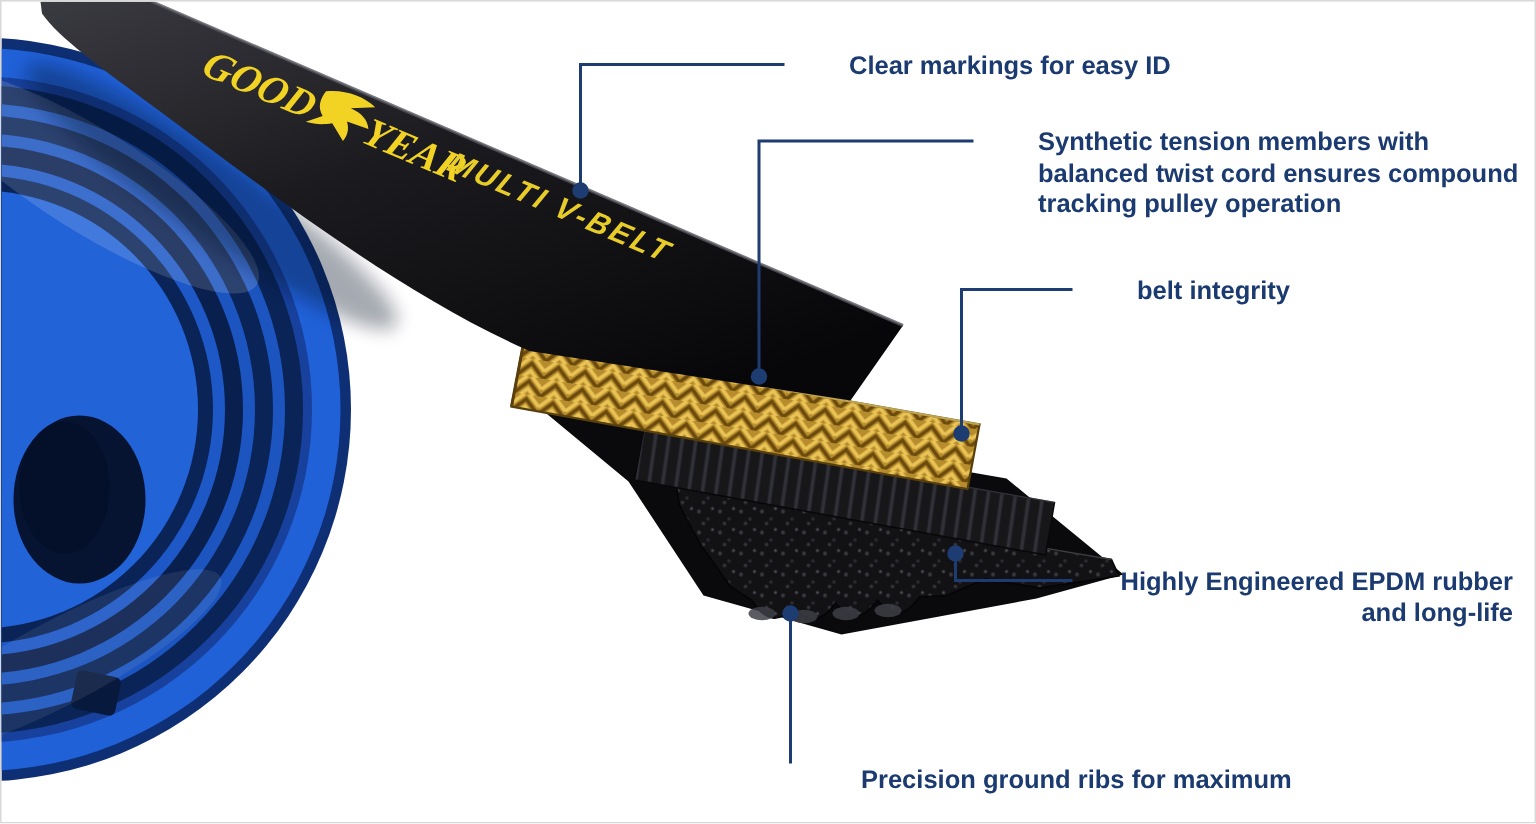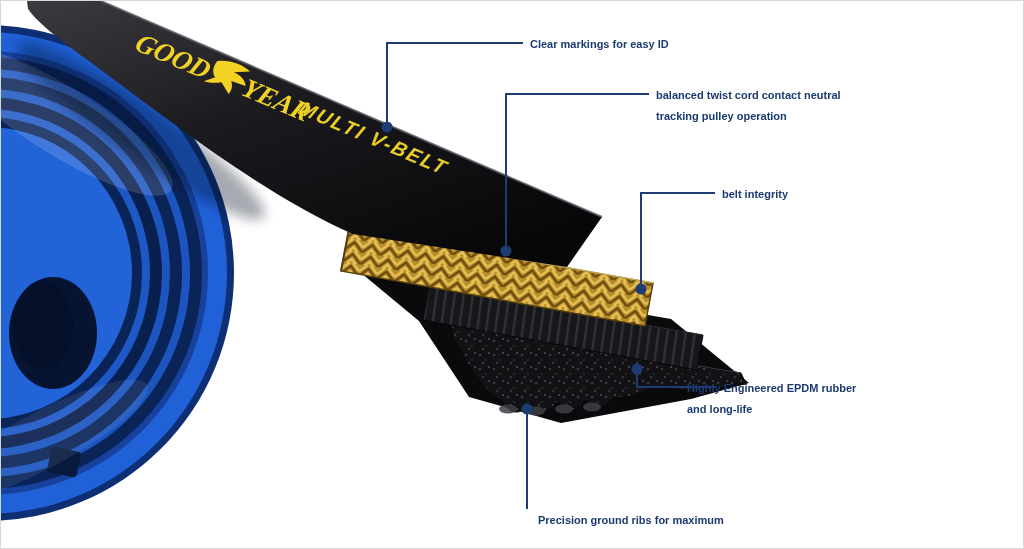--- a/index.html
+++ b/index.html
@@ -10,23 +10,24 @@
     border:1px solid #d8d8d8;
     box-sizing:border-box;
     overflow:hidden;
     font-family:"Liberation Sans",sans-serif;
   }
   .frame svg{position:absolute;left:0;top:0;}
   .callout{
     position:absolute;
     color:#1a3a70;
     font-weight:bold;
-    font-size:11px;
+    font-size:17px;
     line-height:20.5px;
     white-space:nowrap;
+    margin-left:36px;
   }
 </style>
 </head>
 <body>
 
 <div class="frame">
 
   <svg width="1024" height="549" viewBox="0 0 1024 549">
     <defs>
       <linearGradient id="slabGrad" x1="0" y1="0" x2="0.75" y2="1">
@@ -131,29 +132,30 @@
       <circle cx="636" cy="368" r="5.5"></circle>
       <circle cx="526" cy="408" r="5.5"></circle>
     </g>
   </svg>
 
   <div class="callout" style="left:529px;top:33px;">
     <div>Clear markings for easy ID</div>
   </div>
 
   <div class="callout" style="left:655px;top:84px;">
-    <div>balanced twist cord contact neutral</div>
+    <div>Synthetic tension members with</div>
+    <div>balanced twist cord ensures compound</div>
     <div>tracking pulley operation</div>
   </div>
 
   <div class="callout" style="left:721px;top:183px;">
     <div>belt integrity</div>
   </div>
 
-  <div class="callout" style="left:686px;top:377px;">
+  <div class="callout" style="left:710px;top:377px;text-align:right;">
     <div>Highly Engineered EPDM rubber</div>
     <div>and long-life</div>
   </div>
 
   <div class="callout" style="left:537px;top:509px;">
     <div>Precision ground ribs for maximum</div>
   </div>
 
 </div>
 

